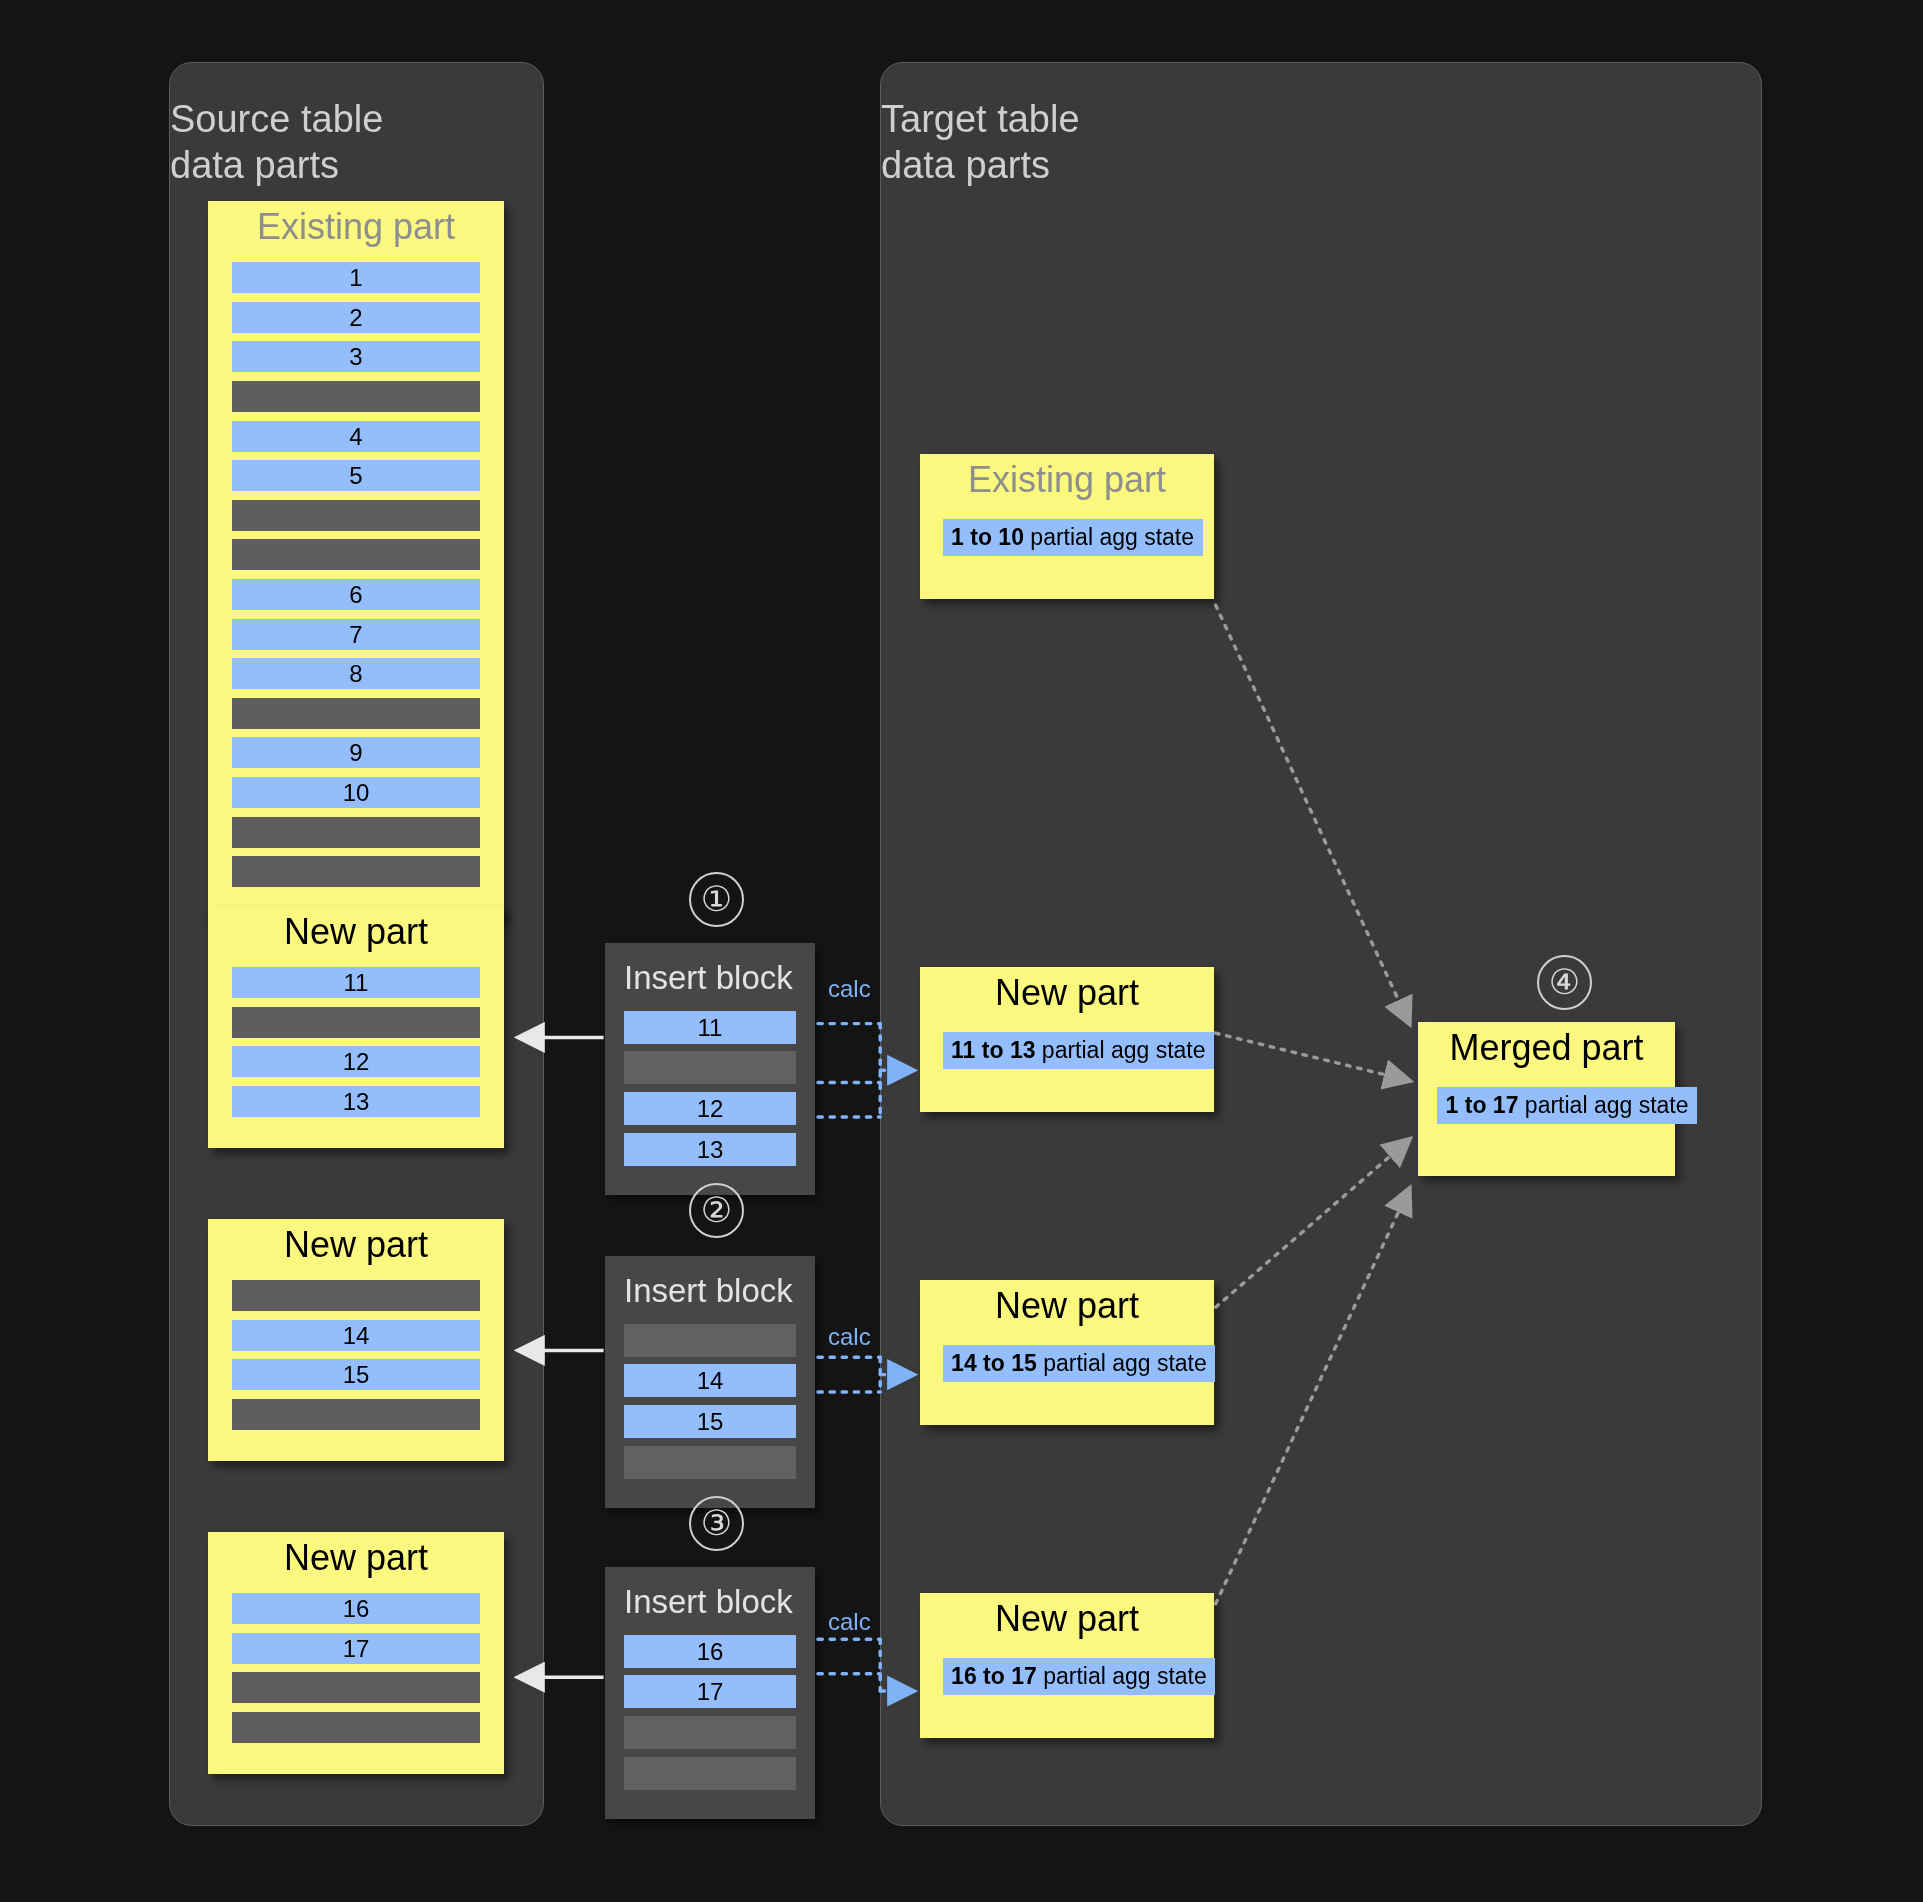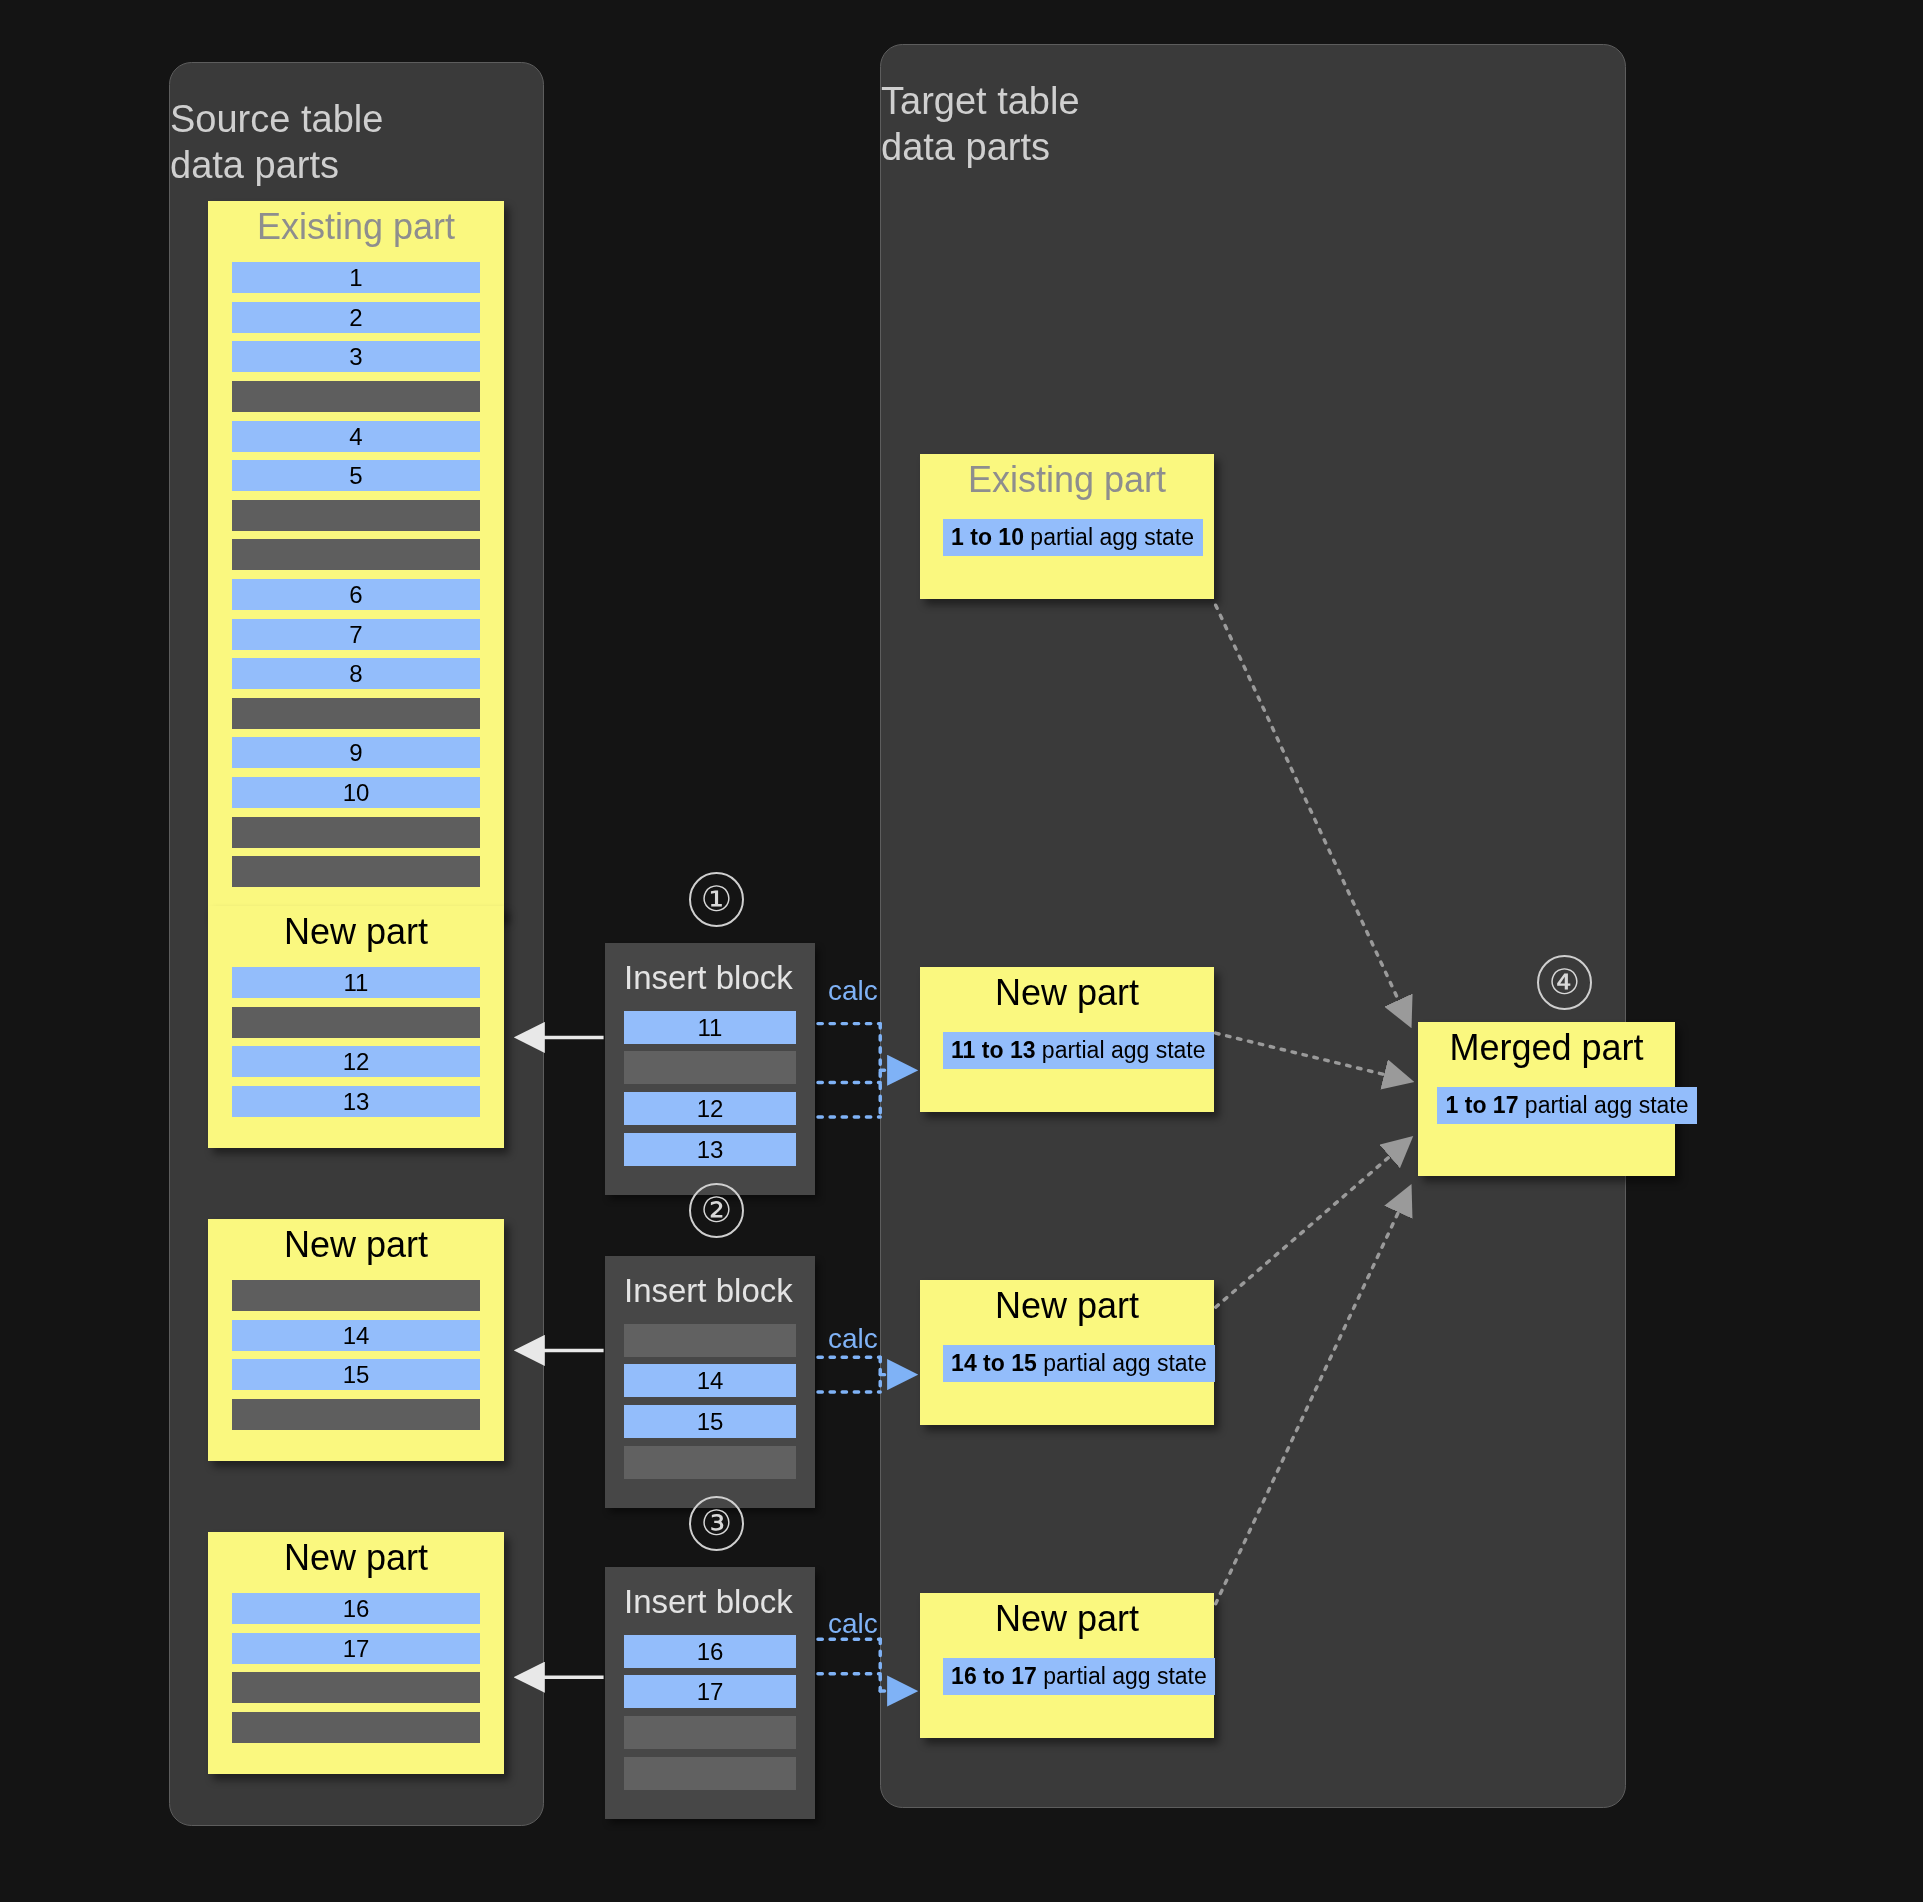--- a/index.html
+++ b/index.html
@@ -16,21 +16,21 @@
   #stage { position: absolute; inset: 0; }
 
   
   .panel {
     position: absolute;
     background: #3a3a3a;
     border: 1.7px solid #5d5d5d;
     border-radius: 22.5px;
   }
   #source-panel { left: 169px; top: 62px; width: 375px; height: 1764px; }
-  #target-panel { left: 880px; top: 44px; width: 746px; height: 1764px; padding-left: 8px; }
+  #target-panel { left: 880px; top: 62px; width: 882px; height: 1764px; padding-left: 8px; }
 
   .panel-title {
     position: absolute;
     left: 0; right: 0;
     top: 33px;
     color: #cfcfcf;
     font-size: 38px;
     line-height: 1.22;
     white-space: pre-line;
     font-weight: 400;
@@ -110,21 +110,21 @@
     border-radius: 50%;
     color: #d8d8d8;
     font-size: 35px;
     line-height: 50px;
     text-align: center;
   }
 
   .calc-label {
     position: absolute;
     color: #7fb2f6;
-    font-size: 28px;
+    font-size: 24px;
   }
 
   svg.overlay {
     position: absolute;
     inset: 0;
     width: 1923px;
     height: 1902px;
     pointer-events: none;
   }
 </style>

